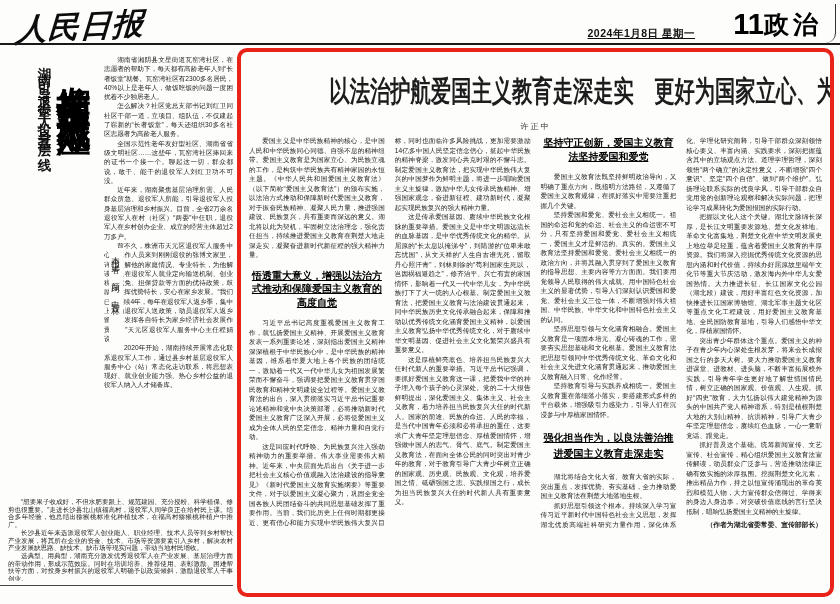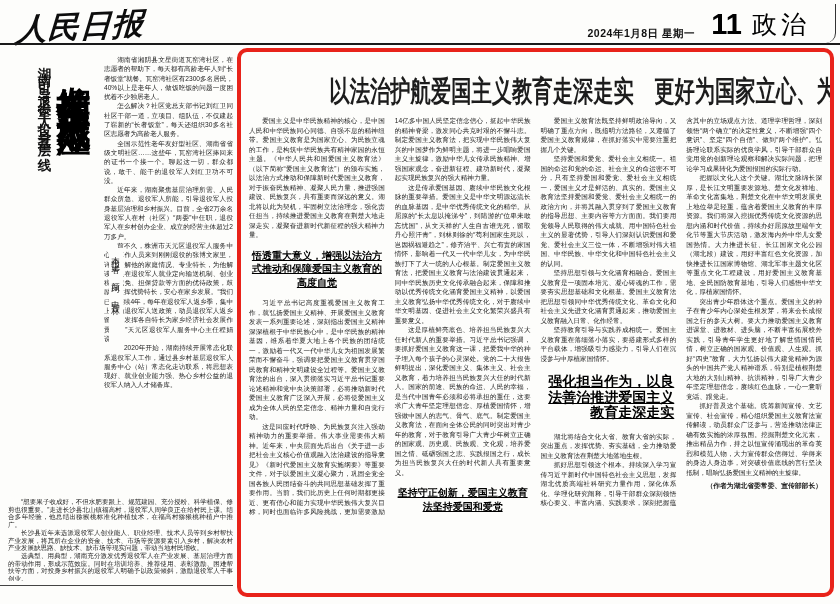--- a/index.html
+++ b/index.html
@@ -16,25 +16,25 @@
   .header{position:relative;height:46px;}
   .masthead{
     position:absolute;left:16px;top:6px;
     font-family:"DejaVu Serif","Liberation Serif",serif;
     font-size:31px;font-weight:bold;font-style:italic;
     transform:skewX(-6deg) rotate(-3deg);
     letter-spacing:1px;color:#0d0d0d;
   }
   .dateline{
     position:absolute;right:145px;top:27px;
-    font-size:10.5px;font-weight:bold;color:#111;letter-spacing:.5px;
+    font-size:10.5px;font-weight:bold;color:#111;letter-spacing:.5px;text-decoration:underline;
   }
-  .pagenum-wrap{position:absolute;right:30px;top:8px;display:flex;align-items:center;gap:10px;}
+  .pagenum-wrap{position:absolute;right:18px;top:8px;display:flex;align-items:center;}
   .pagenum{font-size:29px;font-weight:900;color:#000;}
-  .section-name{font-size:25px;font-weight:400;letter-spacing:4px;color:#000;}
+  .section-name{font-size:25px;font-weight:700;letter-spacing:4px;color:#000;}
   .header-rule{position:absolute;left:0;right:0;top:43px;height:2px;background:#1a1a1a;}
   .frame-corner{
     position:absolute;right:4px;top:4px;width:130px;height:39px;
     border-right:1.5px solid #333;border-bottom:0 solid transparent;
     border-bottom-right-radius:10px;
   }
   
   .content{position:relative;height:556px;margin-top:2px;}
 
   
@@ -91,21 +91,21 @@
     font-size:6.6px;line-height:9.5px;text-align:justify;color:#212121;
     overflow:hidden;
   }
   .cols p{margin:0;text-indent:2em;}
   h3.sh{
     font-size:10px;line-height:13.5px;font-weight:bold;color:#000;
     text-align:center;margin:9px 2px;text-indent:0;
     break-inside:avoid;
     text-decoration:underline;
   }
-  h3.sh-large{font-size:14px;line-height:15.5px;margin:11px 2px;text-align:right;}
+  h3.sh-large{font-size:10px;line-height:15.5px;margin:11px 2px;}
   p.author-note{
     text-align:right;font-weight:bold;text-indent:0;margin-top:4px;font-size:6.8px;
   }
 </style>
 </head>
 <body>
 
 <div class="page">
 
   <div class="header">
@@ -141,20 +141,21 @@
         <p>“想要果子收成好，不但水肥要跟上、规范建园、充分授粉、科学植保、修剪也很重要。”走进长沙县北山镇福高村，退役军人周学良正在给村民上课。结合多年经验，他总结出猕猴桃标准化种植技术，在福高村猕猴桃种植户中推广。</p>
         <p>长沙县近年来选派退役军人创业能人、职业经理、技术人员等到乡村帮扶产业发展，将其所在企业的资金、技术、市场等资源要素引入乡村，解决农村产业发展缺思路、缺技术、缺市场等现实问题，带动当地村民增收。</p>
         <p>选典型、用典型，湖南充分激发优秀退役军人在产业发展、基层治理方面的带动作用，形成示范效应。同时在培训培养、推荐使用、表彰激励、困难帮扶等方面，对投身乡村振兴的退役军人明确予以政策倾斜，激励退役军人干事创业。</p>
       </div>
 
       <div class="left-bottom-rule"></div>
     </section>
 
     <section class="feature" style="border-color: rgb(232, 35, 26);">
       <h1 class="feature-headline">以法治护航爱国主义教育走深走实　更好为国家立心、为民族立魂</h1>
+      <div class="feature-byline">许正中</div>
 
       <div class="cols">
         <p>爱国主义是中华民族精神的核心，是中国人民和中华民族同心同德、自强不息的精神纽带。爱国主义教育是为国家立心、为民族立魂的工作，是构筑中华民族共有精神家园的永恒主题。《中华人民共和国爱国主义教育法》（以下简称“爱国主义教育法”）的颁布实施，以法治方式推动和保障新时代爱国主义教育，对于振奋民族精神、凝聚人民力量，推进强国建设、民族复兴，具有重要而深远的意义。湖北将以此为契机，牢固树立法治理念，强化责任担当，持续推进爱国主义教育在荆楚大地走深走实，凝聚奋进新时代新征程的强大精神力量。</p>
 
         <h3 class="sh">悟透重大意义，增强以法治方式推动和保障爱国主义教育的高度自觉</h3>
         <p>习近平总书记高度重视爱国主义教育工作，就弘扬爱国主义精神、开展爱国主义教育发表一系列重要论述，深刻指出爱国主义精神深深植根于中华民族心中，是中华民族的精神基因，维系着华夏大地上各个民族的团结统一，激励着一代又一代中华儿女为祖国发展繁荣而不懈奋斗，强调要把爱国主义教育贯穿国民教育和精神文明建设全过程等。爱国主义教育法的出台，深入贯彻落实习近平总书记重要论述精神和党中央决策部署，必将推动新时代爱国主义教育广泛深入开展，必将使爱国主义成为全体人民的坚定信念、精神力量和自觉行动。</p>
         <p>这是回应时代呼唤、为民族复兴注入强劲精神动力的重要举措。伟大事业需要伟大精神。近年来，中央层面先后出台《关于进一步把社会主义核心价值观融入法治建设的指导意见》《新时代爱国主义教育实施纲要》等重要文件，对于以爱国主义凝心聚力，巩固全党全国各族人民团结奋斗的共同思想基础发挥了重要作用。当前，我们比历史上任何时期都更接近、更有信心和能力实现中华民族伟大复兴目标，同时也面临许多风险挑战，更加需要激励14亿多中国人民坚定信念信心，挺起中华民族的精神脊梁，激发同心共克时艰的不懈斗志。制定爱国主义教育法，把实现中华民族伟大复兴的中国梦作为鲜明主题，将进一步唱响爱国主义主旋律，激励中华儿女传承民族精神、增强国家观念，奋进新征程、建功新时代，凝聚起实现民族复兴的强大精神力量。</p>
         <p>这是传承爱国基因、赓续中华民族文化根脉的重要举措。爱国主义是中华文明源远流长的血脉基因，是中华优秀传统文化的精华。从屈原的“长太息以掩涕兮”，到陆游的“位卑未敢忘忧国”，从文天祥的“人生自古谁无死，留取丹心照汗青”，到林则徐的“苟利国家生死以，岂因祸福避趋之”，修齐治平、兴亡有责的家国情怀，影响着一代又一代中华儿女，为中华民族打下了大一统的人心根基。制定爱国主义教育法，把爱国主义教育与法治建设贯通起来，同中华民族历史文化传承融合起来，保障和推动以优秀传统文化涵育爱国主义精神，以爱国主义教育弘扬中华优秀传统文化，对于赓续中华文明基因、促进社会主义文化繁荣兴盛具有重要意义。</p>
         <p>这是厚植鲜亮底色、培养担当民族复兴大任时代新人的重要举措。习近平总书记强调，要抓好爱国主义教育这一课，把爱我中华的种子埋入每个孩子的心灵深处。党的二十大报告鲜明提出，深化爱国主义、集体主义、社会主义教育，着力培养担当民族复兴大任的时代新人。国家的前途、民族的命运、人民的幸福，是当代中国青年必须和必将承担的重任，这要求广大青年坚定理想信念、厚植爱国情怀，增强做中国人的志气、骨气、底气。制定爱国主义教育法，在面向全体公民的同时突出对青少年的教育，对于教育引导广大青少年树立正确的国家观、历史观、民族观、文化观，培养爱国之情、砥砺强国之志、实践报国之行，成长为担当民族复兴大任的时代新人具有重要意义。</p>
 

